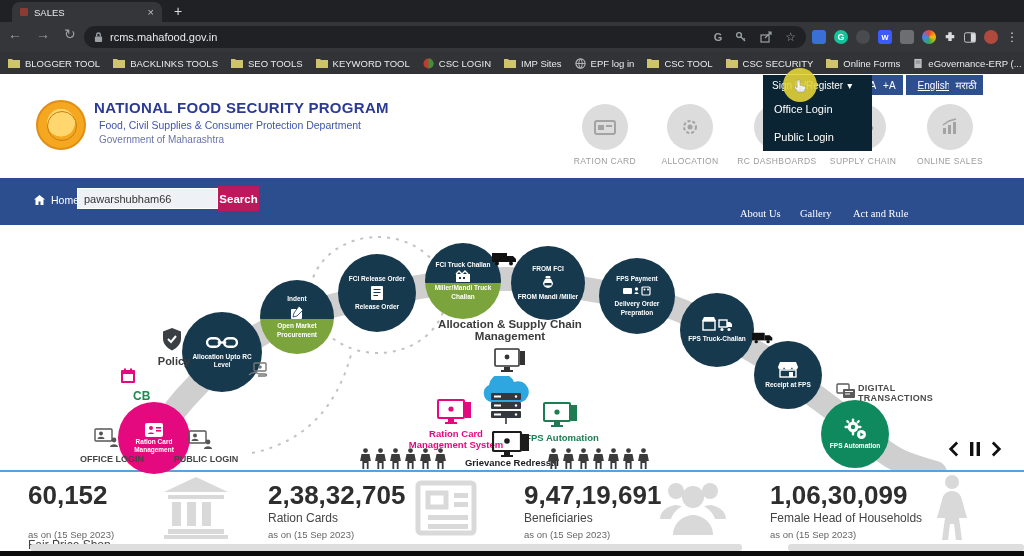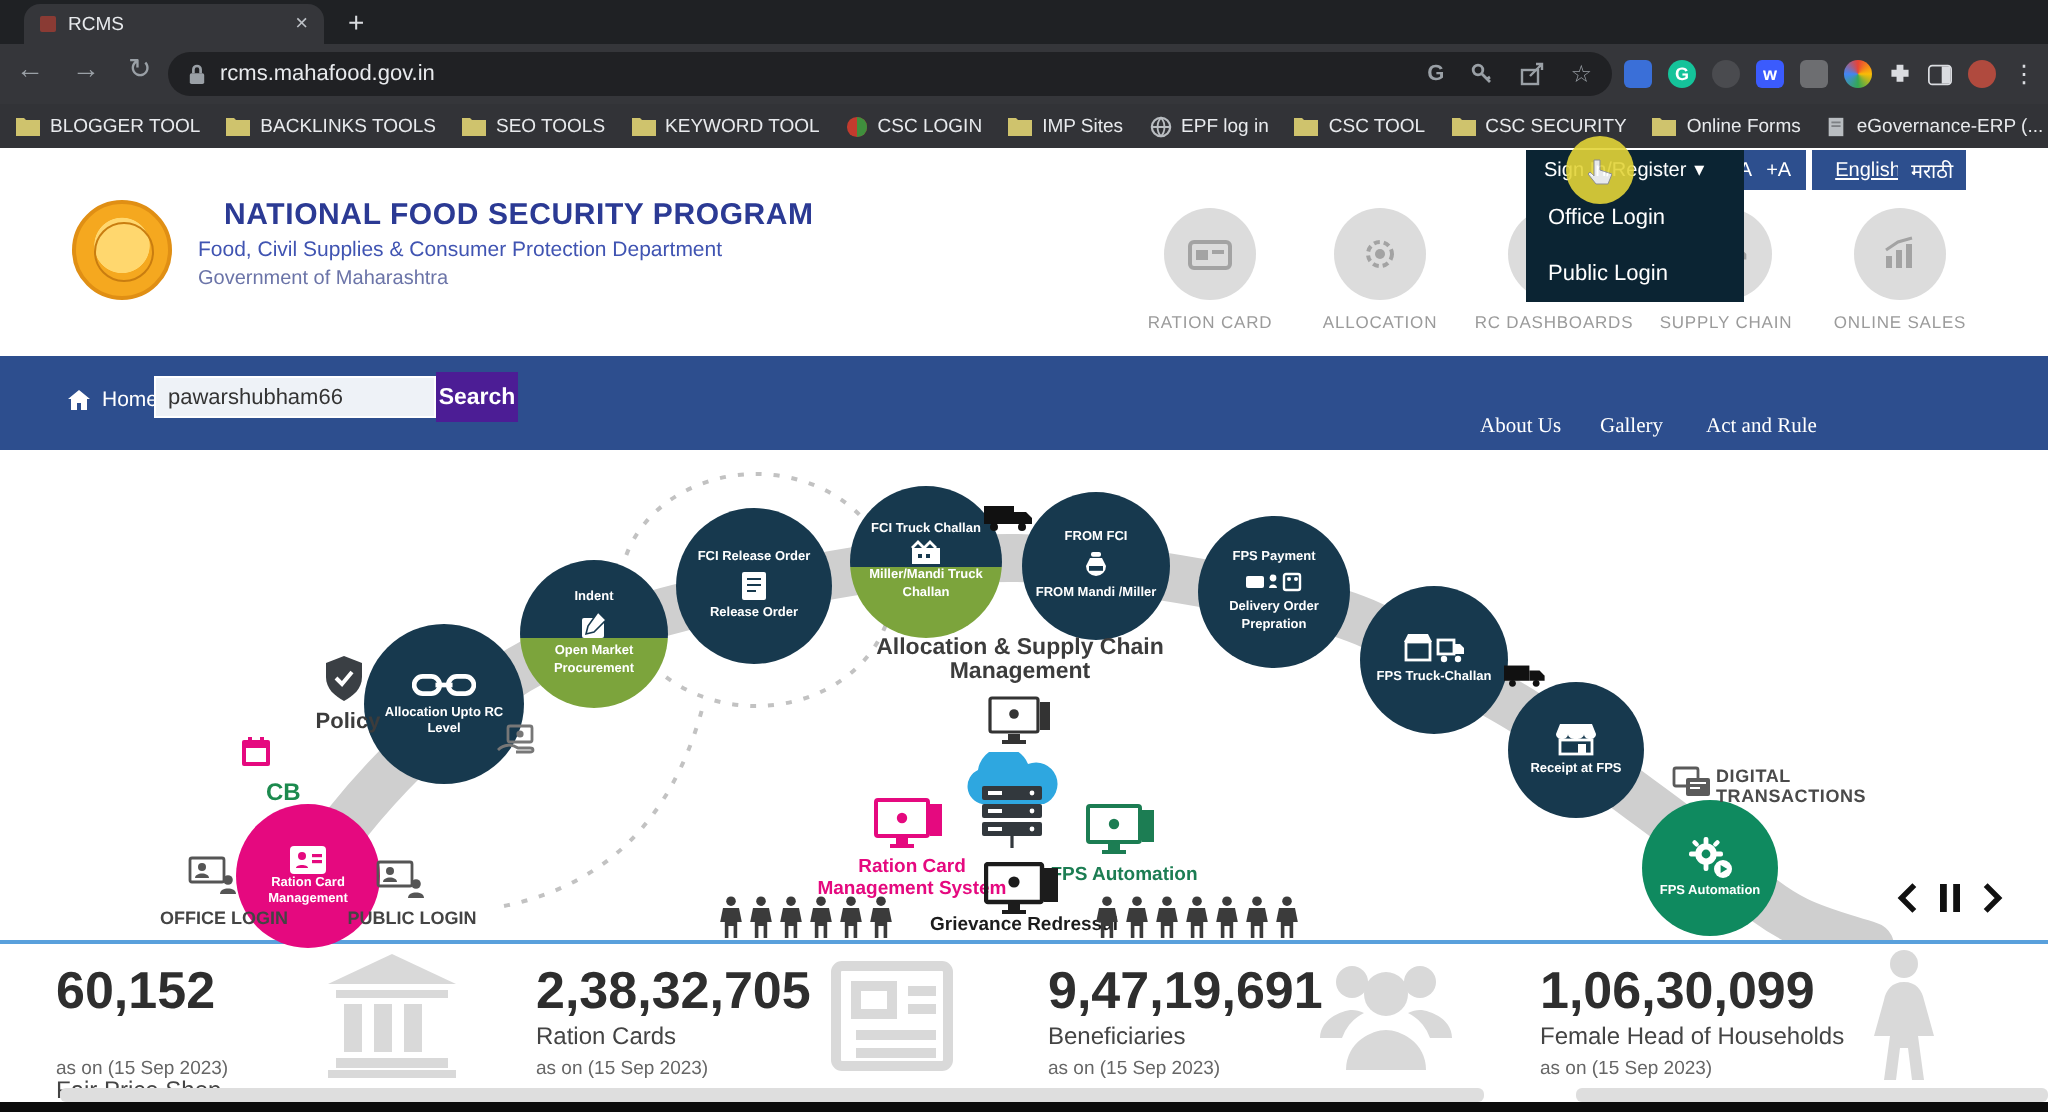--- a/index.html
+++ b/index.html
@@ -28,40 +28,40 @@
          display:flex;align-items:center;gap:13px;padding:0 8px;box-sizing:border-box;
          color:#e8eaed;font-size:9.5px;white-space:nowrap;}
   .bm{display:flex;align-items:center;gap:5px;}
   
   .hdr{position:absolute;left:0;top:74px;width:1024px;height:104px;background:#fff;}
   .logo{position:absolute;left:36px;top:26px;width:50px;height:50px;border-radius:50%;
         background:radial-gradient(circle at 50% 45%,#ffd76e 0 40%,#f5a81f 41% 100%);
         border:2px solid #e08f14;box-sizing:border-box;}
   .logo:after{content:"";position:absolute;left:9px;top:9px;width:28px;height:28px;border-radius:50%;
         border:1.5px solid #c97d10;}
-  .title{position:absolute;left:112px;top:25px;font-size:15px;font-weight:bold;color:#2b3a94;letter-spacing:.3px;}
+  .title{position:absolute;left:94px;top:25px;font-size:15px;font-weight:bold;color:#2b3a94;letter-spacing:.3px;}
   .sub1{position:absolute;left:99px;top:45px;font-size:10.5px;color:#4054b2;}
   .sub2{position:absolute;left:99px;top:60px;font-size:10px;color:#6b74a8;}
   .navicons{position:absolute;left:560px;top:30px;width:440px;height:74px;}
   .nic-item{position:absolute;width:90px;text-align:center;}
   .nic-circle{width:46px;height:46px;border-radius:50%;background:#dcdcdc;margin:0 auto 6px auto;
               display:flex;align-items:center;justify-content:center;}
   .nic-label{font-size:8.5px;color:#9b9b9b;letter-spacing:.4px;}
   .signdd{position:absolute;left:763px;top:1px;width:109px;background:#0b2433;color:#fff;z-index:40;}
   .signdd .head{height:20px;display:flex;align-items:center;gap:4px;padding:0 9px;font-size:10px;}
   .signdd .item{padding:8px 11px;font-size:11px;}
   .fbtn{position:absolute;top:1px;height:20px;background:#2d4f8e;color:#fff;display:flex;
         align-items:center;justify-content:center;font-size:10px;box-sizing:border-box;}
   .cursor{position:absolute;left:783px;top:68px;width:34px;height:34px;border-radius:50%;
           background:#e3d438;opacity:.9;z-index:50;}
   
   .nav{position:absolute;left:0;top:178px;width:1024px;height:47px;background:#2d4e8e;}
   .nav .home{position:absolute;left:34px;top:16px;display:flex;gap:6px;align-items:center;
              color:#fff;font-size:10.5px;}
-  .searchbtn{position:absolute;left:218px;top:186px;width:41px;height:25px;background:#4c1d95;
+  .searchbtn{position:absolute;left:218px;top:186px;width:41px;height:25px;background:#be185d;
              color:#fff;font-weight:bold;font-size:11.5px;border:none;display:flex;align-items:center;
              justify-content:center;}
   .navlink{position:absolute;top:208px;color:#fff;font-size:10.5px;font-family:Liberation Serif, serif;}
   
   .diag{position:absolute;left:0;top:225px;width:1024px;height:245px;background:#fff;}
   .node{position:absolute;border-radius:50%;background:#17394e;color:#fff;display:flex;
         flex-direction:column;align-items:center;justify-content:center;text-align:center;
         font-size:6.5px;font-weight:bold;line-height:1.25;padding:5px;box-sizing:border-box;z-index:3;}
   .node.split{background:linear-gradient(180deg,#17394e 0 53%,#7ca43c 53% 100%);}
   .node.pink{background:#e5097f;}
@@ -79,21 +79,21 @@
   .blackbar{position:absolute;left:0;top:551px;width:1024px;height:5px;background:#0c0c0c;}
 </style>
 </head>
 <body>
 
 <div class="screen">
 
   <div class="tabstrip">
     <div class="tab">
       <span class="fav"></span>
-      <span>RCMS</span>
+      <span>SALES</span>
       <span class="close">×</span>
     </div>
     <div class="newtab">+</div>
   </div>
   <div class="toolbar"></div>
   <div class="navbtns">
     <span>←</span>
     <span>→</span>
     <span>↻</span>
   </div>

